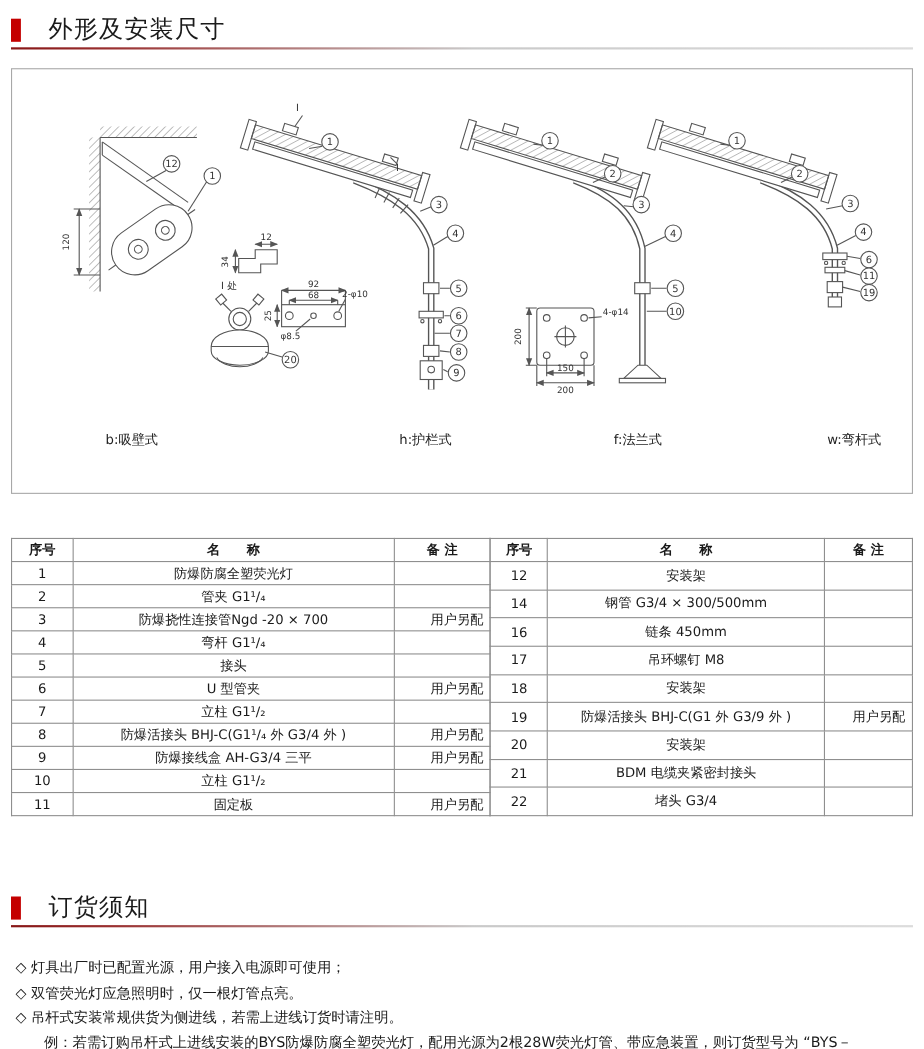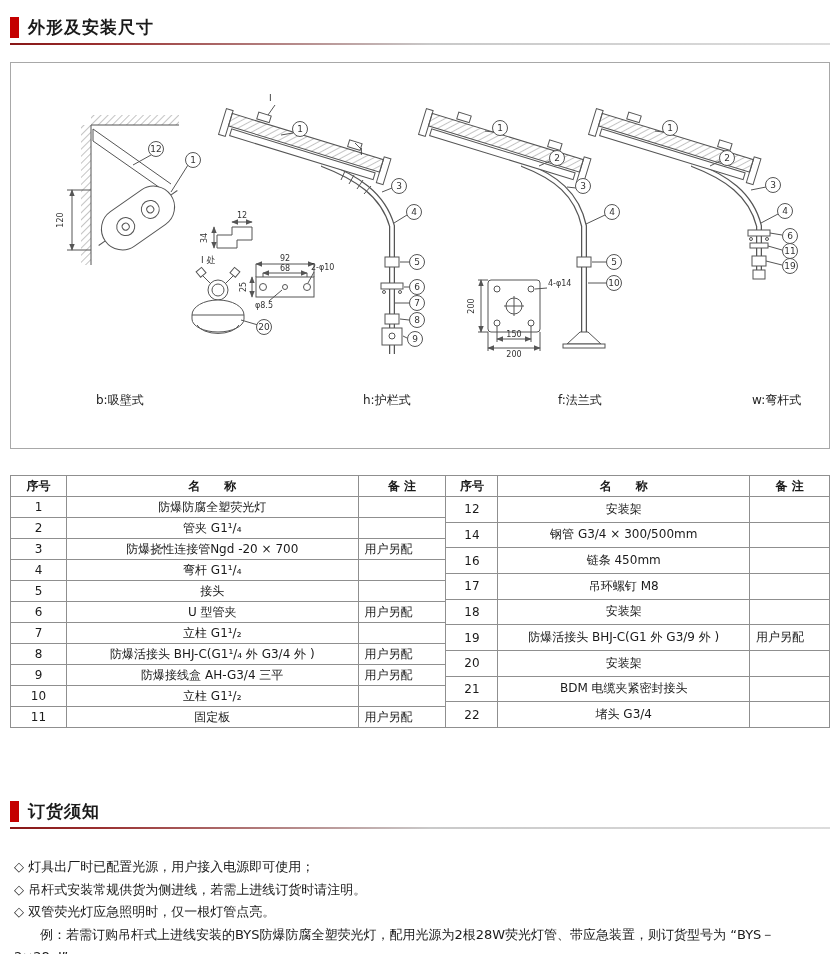--- a/index.html
+++ b/index.html
@@ -2,40 +2,40 @@
 <html><head>
 <meta charset="utf-8">
 <style>
   html,body{margin:0;padding:0}
   body{width:840px;height:954px;overflow:hidden;background:#fff;
        font-family:"DejaVu Sans","Liberation Sans",sans-serif;color:#1a1a1a}
   .page{width:840px;height:954px;padding:14px 10px 0;box-sizing:border-box;position:relative}
 
   .sec-header{display:flex;align-items:center;gap:9px;height:26px}
   .red-square{width:9px;height:21px;background:#c40000;flex:0 0 auto}
-  .sec-title{font-size:17px;font-weight:bold;letter-spacing:1px;margin:0}
+  .sec-title{font-size:22px;font-weight:normal;letter-spacing:1px;margin:16px}
   .rule{height:2px;margin-top:3px;
         background:linear-gradient(to right,#871616 0,#9a3030 90px,#c9c9c9 420px,#dcdcdc 100%)}
 
   .diagram-box{margin-top:17px;height:387px;border:1px solid #a8a8a8;background:#fff;box-sizing:border-box}
   .diagram-svg text{font-family:"DejaVu Sans",sans-serif;font-size:9px;fill:#333;stroke:none}
   .diagram-svg text.dim{font-size:8px}
   .diagram-svg text.cap{font-size:12px;fill:#222}
   .pipe-out{fill:none;stroke:#555;stroke-width:6}
   .pipe-in{fill:none;stroke:#fff;stroke-width:3.5}
 
-  .tables{display:flex;margin-top:26px}
+  .tables{display:flex;margin-top:40px}
   table.parts{border-collapse:collapse;table-layout:fixed;font-size:12px}
   table.parts.right{margin-left:-1px}
   .parts th,.parts td{border:1px solid #8f8f8f;height:20px;padding:0 6px;overflow:hidden;white-space:nowrap}
   .parts th{text-align:center;font-weight:bold}
   .parts td{font-weight:normal}
   td.c-no{text-align:center;padding:0}
   td.c-name{text-align:center}
-  td.c-remark{text-align:left}
+  td.c-remark{text-align:right}
 
   .sec2{margin-top:70px}
   .notes{margin-top:27px;font-size:13px}
   .notes p{margin:0 0 0 4px;line-height:22.5px}
   .note-example{text-indent:26px}
 </style>
 </head>
 <body>
 
 <div class="page">
@@ -491,18 +491,18 @@
   </div>
 
   <header class="sec-header sec2">
     <span class="red-square"></span>
     <h1 class="sec-title">订货须知</h1>
   </header>
   <div class="rule"></div>
 
   <div class="notes">
     <p>◇ 灯具出厂时已配置光源，用户接入电源即可使用；</p>
+    <p>◇ 双管荧光灯应急照明时，仅一根灯管点亮。</p>
     <p>◇ 吊杆式安装常规供货为侧进线，若需上进线订货时请注明。</p>
-    <p>◇ 双管荧光灯应急照明时，仅一根灯管点亮。</p>
     <p class="note-example">例：若需订购吊杆式上进线安装的BYS防爆防腐全塑荧光灯，配用光源为2根28W荧光灯管、带应急装置，则订货型号为 “BYS－2×28gJ”。</p>
   </div>
 
 </div>
 
 </body></html>

